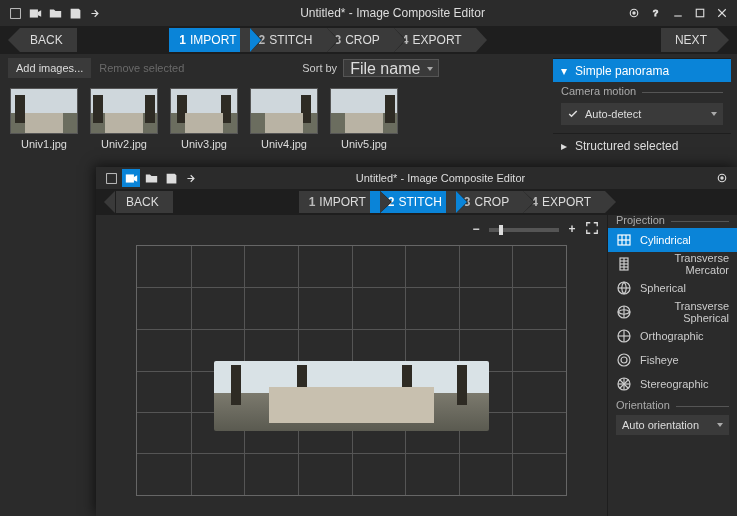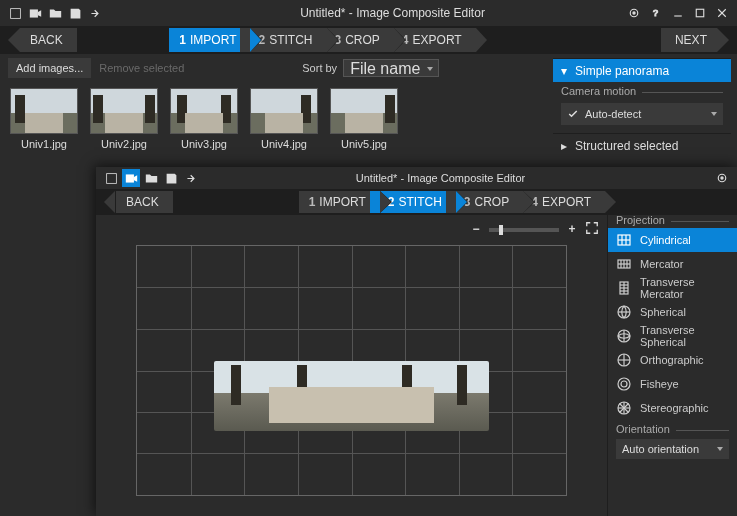--- a/index.html
+++ b/index.html
@@ -87,21 +87,21 @@
   .gridframe .vline { top: 0; bottom: 0; width: 1px; }
   .gridframe .hline { left: 0; right: 0; height: 1px; }
   .pano { position: absolute; left: 18%; right: 18%; top: 46%; height: 70px; background: linear-gradient(#d9e2e6 45%, #7c7a6e 45%, #5a5a50 100%); border-radius: 2px; overflow: hidden; }
   .pano::after { content: ""; position: absolute; left: 20%; right: 20%; bottom: 8px; height: 36px; background: #c8c0af; }
   .pano .tree { position: absolute; top: 4px; width: 10px; height: 40px; background: #2e2b24; }
   .pano .t1 { left: 6%; } .pano .t2 { left: 30%; } .pano .t3 { right: 28%; } .pano .t4 { right: 8%; }
 
   .projpanel { width: 130px; background: #2b2b2b; border-left: 1px solid #1e1e1e; padding: 6px 0 6px 0; font-size: 11px; color: #ccc; overflow: hidden; }
   .projpanel .fieldset { margin: 0 8px 6px; }
   .projlist { display: flex; flex-direction: column; }
-  .projitem { display: flex; align-items: center; gap: 8px; height: 24px; padding: 4px 8px; cursor: pointer; }
+  .projitem { display: flex; align-items: center; gap: 8px; height: 24px; padding: 4px 8px; cursor: pointer; text-align: right; }
   .projitem.active { background: #0a84d8; color: #fff; }
   .projicon { width: 16px; height: 16px; flex: none; }
   .projicon svg { width: 16px; height: 16px; fill: none; stroke: currentColor; stroke-width: 1.2; }
   .orient-dd { margin: 8px 8px 0; background: #3a3a3a; height: 20px; display: flex; align-items: center; padding: 0 6px; font-size: 11px; color: #ddd; position: relative; }
   .orient-dd::after { content: ""; position: absolute; right: 6px; top: 8px; border-left: 3px solid transparent; border-right: 3px solid transparent; border-top: 4px solid #aaa; }
 </style>
 </head>
 <body>
 
 <div class="outer">
@@ -370,30 +370,20 @@
             <span class="projicon"><svg viewBox="0 0 16 16">
                 <rect x="2" y="3" width="12" height="10"></rect>
                 <line x1="2" y1="8" x2="14" y2="8"></line>
                 <line x1="6" y1="3" x2="6" y2="13"></line>
                 <line x1="10" y1="3" x2="10" y2="13"></line>
               </svg></span>
             <span>Cylindrical</span>
           </div>
           <div class="projitem">
             <span class="projicon"><svg viewBox="0 0 16 16">
-                <rect x="2" y="4" width="12" height="8"></rect>
-                <line x1="2" y1="8" x2="14" y2="8"></line>
-                <line x1="5" y1="4" x2="5" y2="12"></line>
-                <line x1="8" y1="4" x2="8" y2="12"></line>
-                <line x1="11" y1="4" x2="11" y2="12"></line>
-              </svg></span>
-            <span>Mercator</span>
-          </div>
-          <div class="projitem">
-            <span class="projicon"><svg viewBox="0 0 16 16">
                 <rect x="4" y="2" width="8" height="12"></rect>
                 <line x1="8" y1="2" x2="8" y2="14"></line>
                 <line x1="4" y1="5" x2="12" y2="5"></line>
                 <line x1="4" y1="8" x2="12" y2="8"></line>
                 <line x1="4" y1="11" x2="12" y2="11"></line>
               </svg></span>
             <span>Transverse Mercator</span>
           </div>
           <div class="projitem">
             <span class="projicon"><svg viewBox="0 0 16 16">

